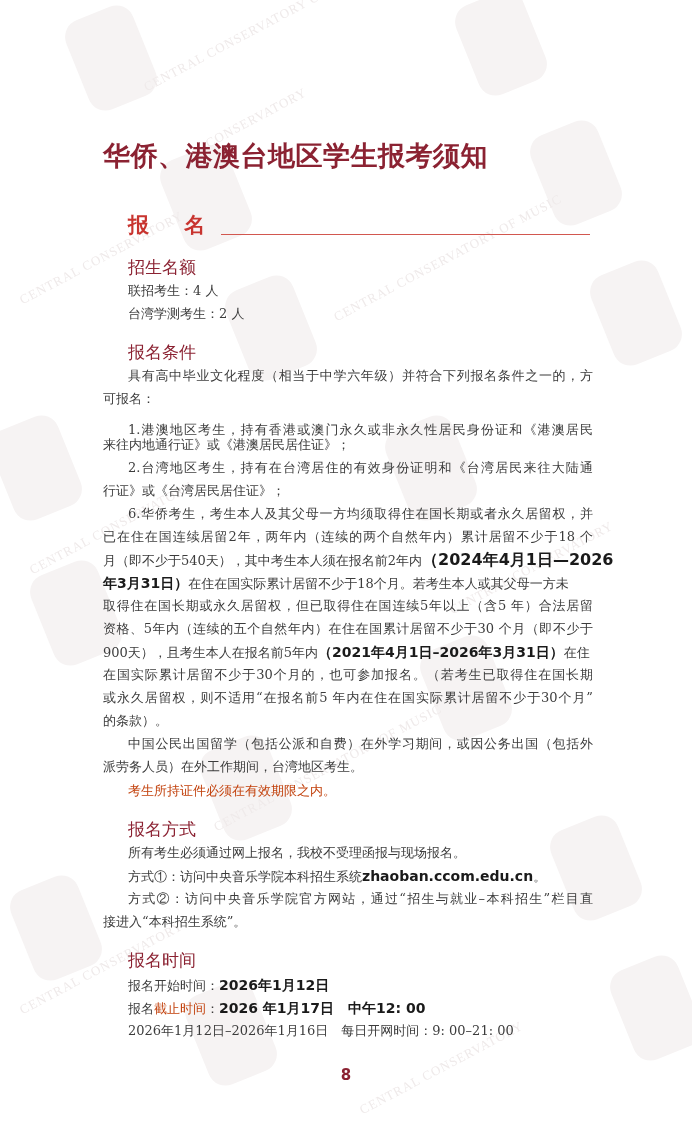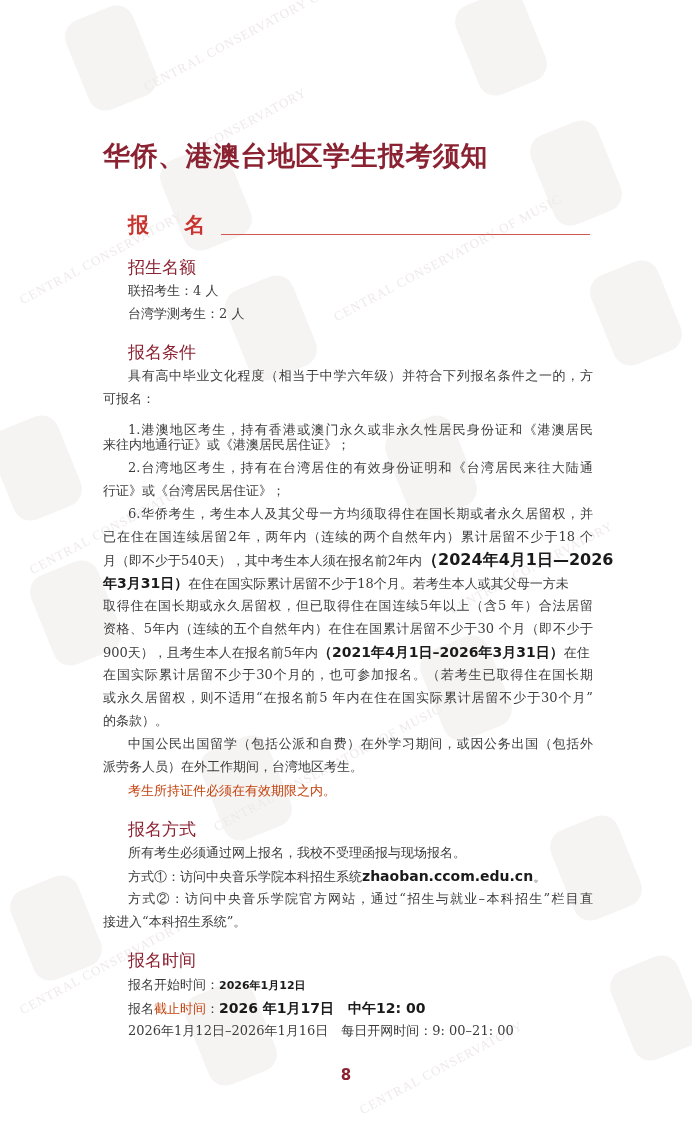--- a/index.html
+++ b/index.html
@@ -132,21 +132,21 @@
   <div class="subhead" style="top:818px;">报名方式</div>
   <div class="line indent" style="top:844px;">所有考生必须通过网上报名，我校不受理函报与现场报名。</div>
   <div class="line indent" style="top:867px;">
     <span>方式①：访问中央音乐学院本科招生系统</span><span class="b" style="font-size:14px;">zhaoban.ccom.edu.cn</span><span>。</span>
   </div>
   <div class="line indent justify" style="top:890px;width:465px;">方式②：访问中央音乐学院官方网站，通过“招生与就业–本科招生”栏目直</div>
   <div class="line" style="top:913px;">接进入“本科招生系统”。</div>
 
   <div class="subhead" style="top:949px;">报名时间</div>
   <div class="line indent" style="top:976px;">
-    <span>报名开始时间：</span><span class="b" style="font-size:11px;">2026年1月12日</span>
+    <span>报名开始时间：</span><span class="b" style="font-size:14px;">2026年1月12日</span>
   </div>
   <div class="line indent" style="top:999px;">
     <span>报名</span><span class="red">截止时间</span><span>：</span><span class="b" style="font-size:14px;">2026 年1月17日　中午12: 00</span>
   </div>
   <div class="line indent" style="top:1022px;">2026年1月12日–2026年1月16日　每日开网时间：9: 00–21: 00</div>
 
   <div class="page-num">8</div>
 </div>
 
 </body></html>

